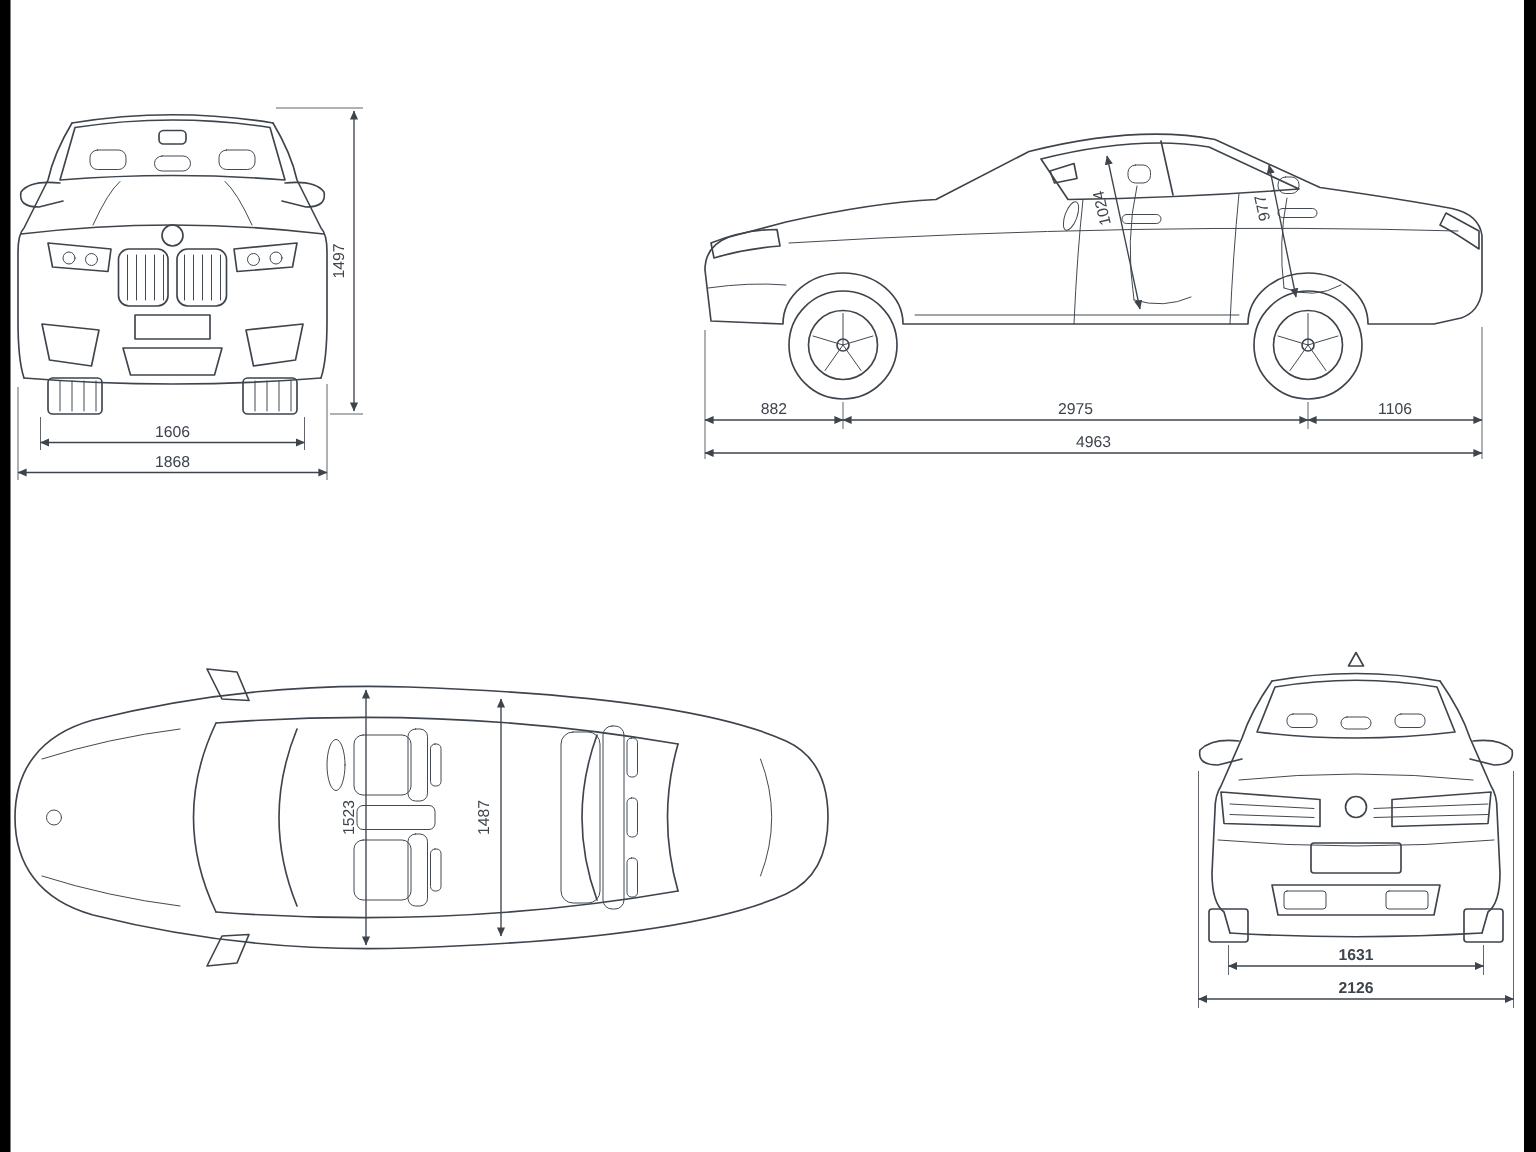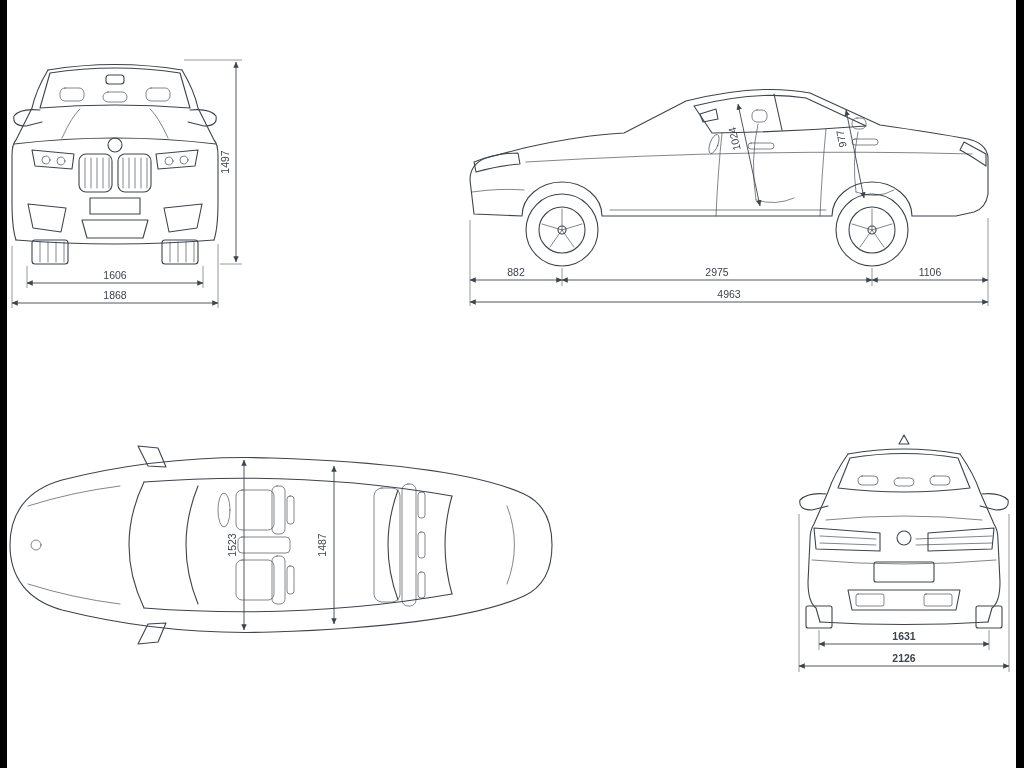--- a/index.html
+++ b/index.html
@@ -3,21 +3,21 @@
 <meta charset="utf-8">
 <style>
   * { margin:0; padding:0; box-sizing:border-box; }
   html,body { width:1024px; height:768px; }
   body { background:#ffffff; overflow:hidden; position:relative; font-family:"Liberation Sans", sans-serif; }
   .canvas { position:absolute; inset:0; background:#ffffff; }
   .edge-bar { position:absolute; top:0; bottom:0; background:#000; }
   .edge-bar.left { left:0; width:7px; }
   .edge-bar.right { right:0; width:8px; }
   .view { position:absolute; }
-  .view.front { left:2px;  top:52px; }
+  .view.front { left:2px;  top:64px; }
   .view.side  { left:460px; top:40px; }
   .view.top   { left:2px;  top:420px; }
   .view.rear  { left:786px; top:432px;font-weight:bold; }
   svg { display:block; }
   .car path, .car rect, .car circle, .car line, .car ellipse {
     fill:none; stroke:#3e444c; stroke-width:1.1; stroke-linecap:round; stroke-linejoin:round;
   }
   .car .thin { stroke-width:0.65; }
   .dims line, .dims path { stroke:#3e444c; stroke-width:0.9; fill:none; }
   .dims .ext { stroke-width:0.55; }

